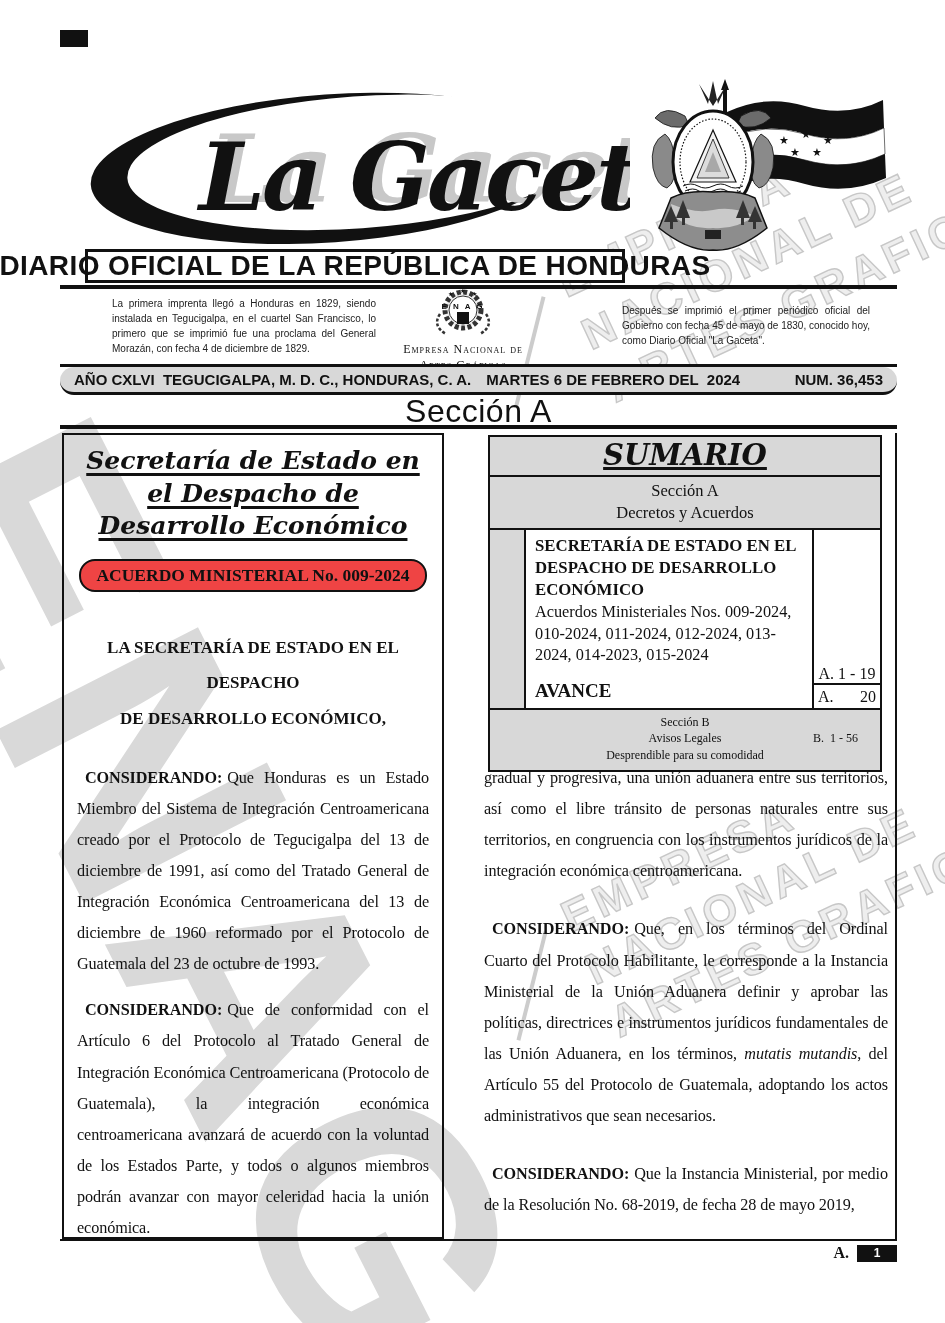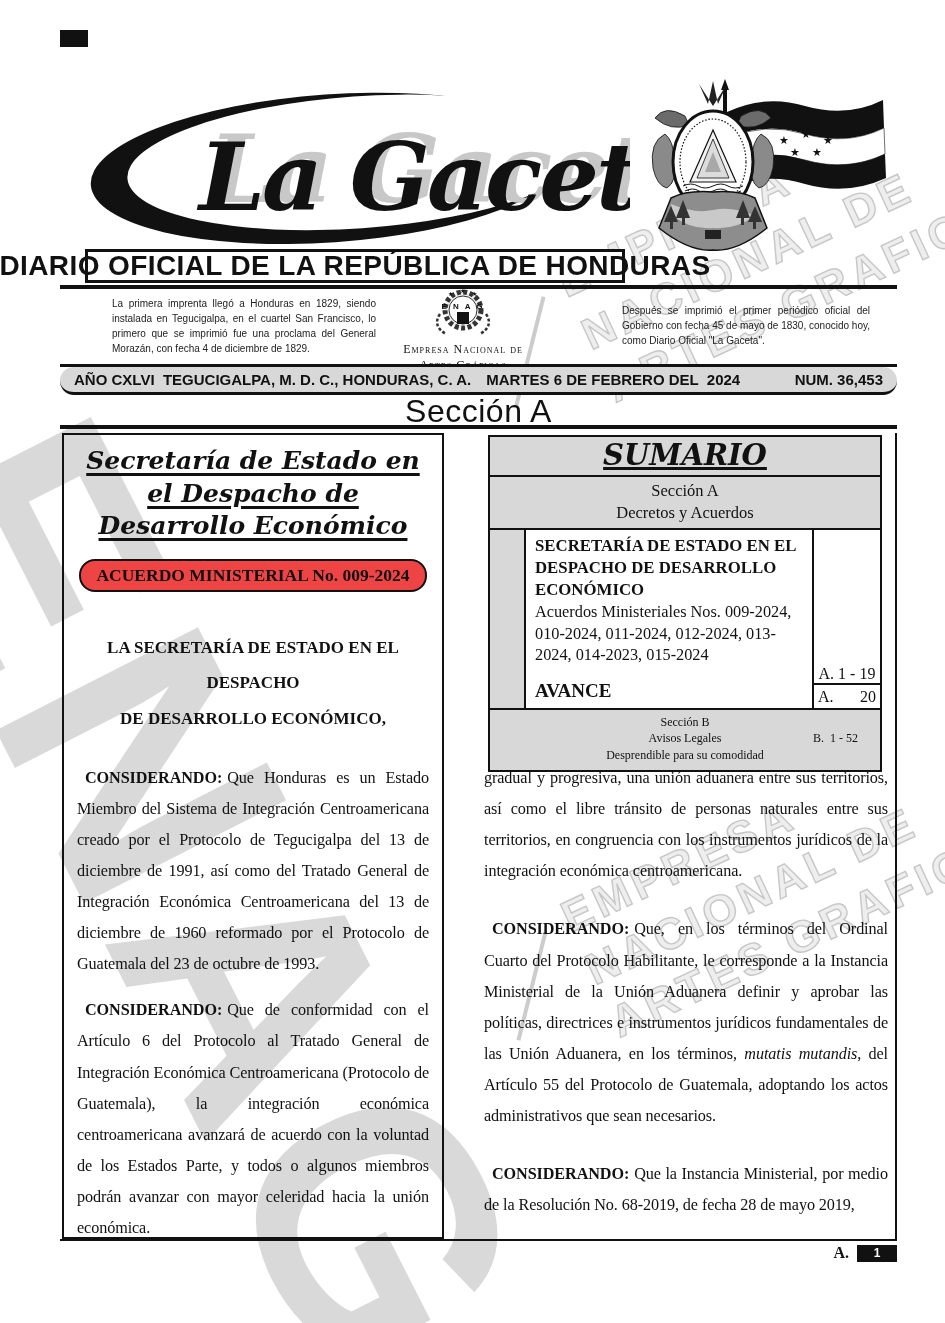--- a/index.html
+++ b/index.html
@@ -216,21 +216,21 @@
           <div class="ref-bot">
             <span>A.</span>
             <span>20</span>
           </div>
         </div>
       </div>
       <div class="sum-secb">
         <div>Sección B</div>
         <div class="secb-row">
           <span>Avisos Legales</span>
-          <span class="secb-pages">B.  1 - 52</span>
+          <span class="secb-pages">B.  1 - 56</span>
         </div>
         <div>Desprendible para su comodidad</div>
       </div>
     </div>
 
     <div class="rightcol">
       <p class="para"><span>gradual y progresiva, una unión aduanera entre sus territorios, así como el libre tránsito de personas naturales entre sus territorios, en congruencia con los instrumentos jurídicos de la integración económica centroamericana.</span></p>
       <p class="para"><span class="plabel">CONSIDERANDO:</span><span>Que, en los términos del Ordinal Cuarto del Protocolo Habilitante, le corresponde a la Instancia Ministerial de la Unión Aduanera definir y aprobar las políticas, directrices e instrumentos jurídicos fundamentales de las Unión Aduanera, en los términos, </span><i>mutatis mutandis</i><span>, del Artículo 55 del Protocolo de Guatemala, adoptando los actos administrativos que sean necesarios.</span></p>
       <p class="para"><span class="plabel">CONSIDERANDO:</span><span>Que la Instancia Ministerial, por medio de la Resolución No. 68-2019, de fecha 28 de mayo 2019,</span></p>
     </div>

